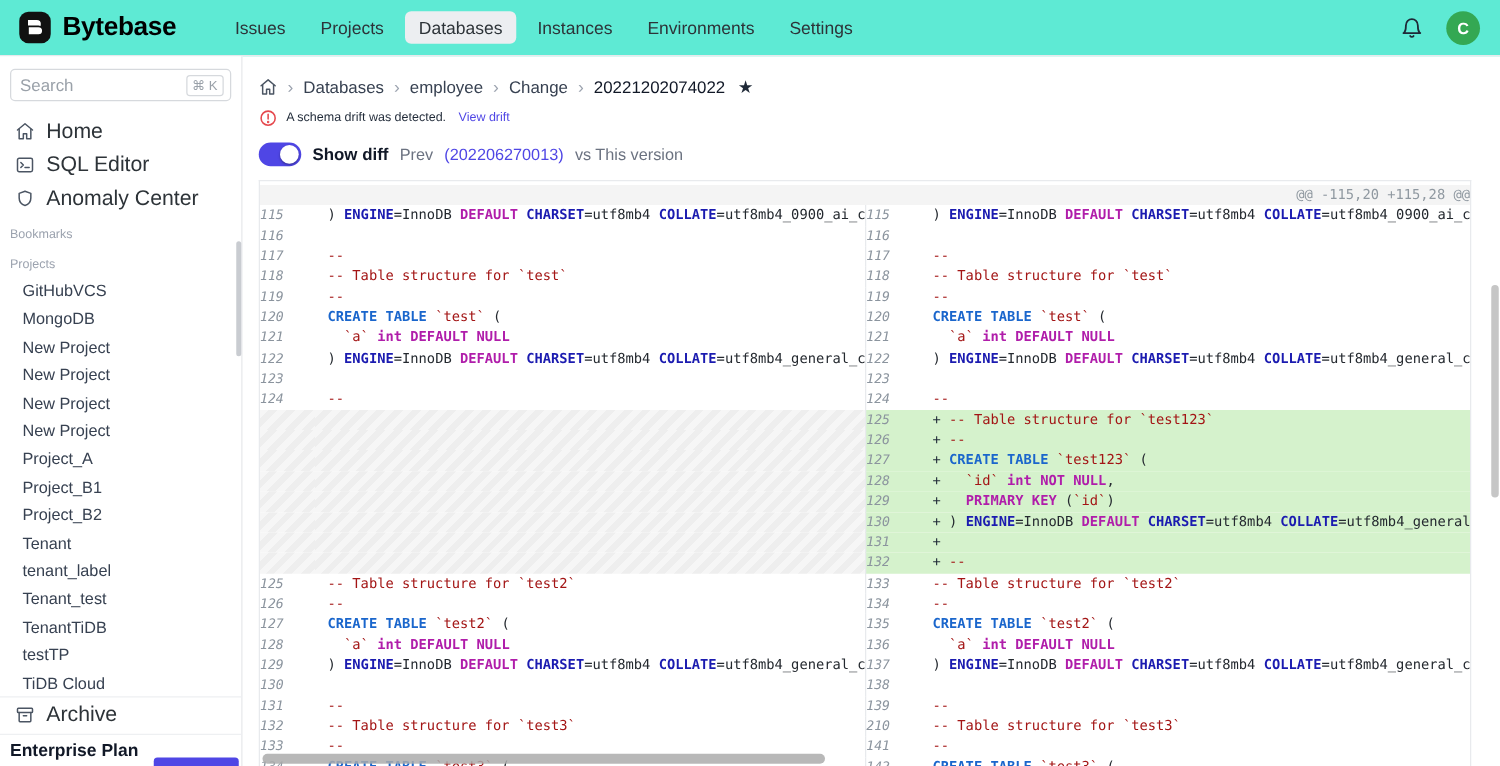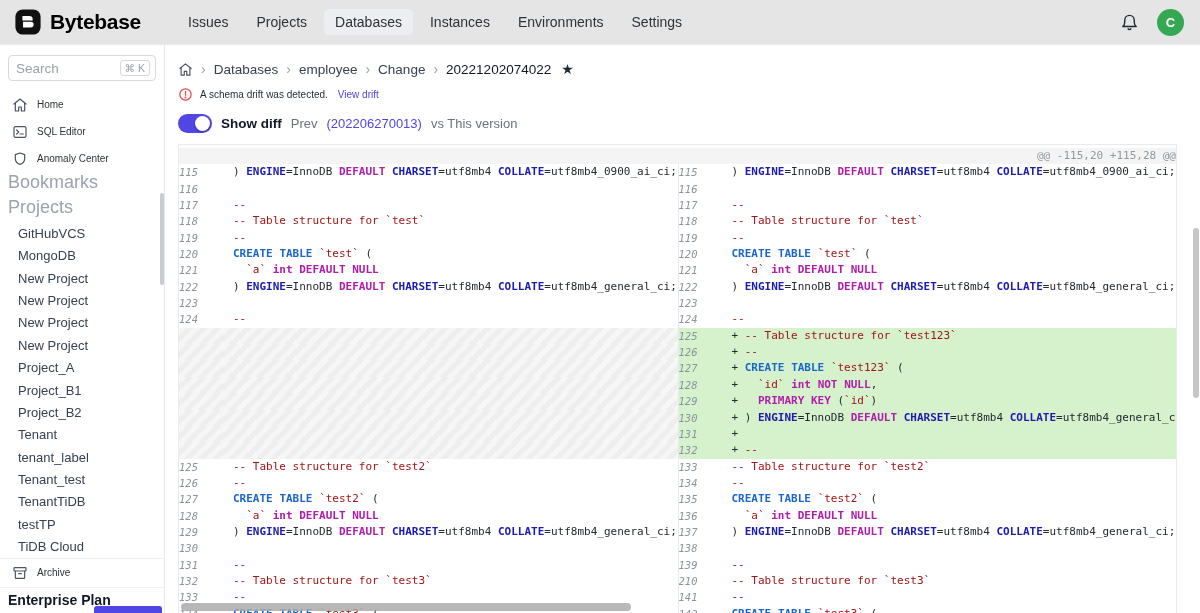--- a/index.html
+++ b/index.html
@@ -1,48 +1,48 @@
 <!DOCTYPE html>
 <html style="--accent: #4f46e5; --alert-red: #e5484d; --avatar-green: #34a853; --added-bg: #d5f2cc;"><head>
 <meta charset="utf-8">
 <style>
   * { box-sizing: border-box; margin: 0; padding: 0; }
   html,body { width:1200px; height:613px; overflow:hidden; background:#fff;
     font-family:"Liberation Sans", sans-serif; color:#1f2937; position:relative; }
 
   
   .topbar { height:45px; display:flex; align-items:center; padding:0 16px 0 14px;
-    border-bottom:1px solid #e7e9ec; background:#e5e5e5; }
+    border-bottom:1px solid #e7e9ec; background:#5eead4; }
   .brand { display:flex; align-items:center; gap:8px; width:151px; cursor:pointer; }
   .brand-logo svg { width:28px; height:28px; display:block; }
   .brand-text { font-size:21px; font-weight:700; color:#000; letter-spacing:-0.3px; }
   .topnav { display:flex; align-items:center; gap:6px; margin-left:12px; }
   .nav-item { padding:5px 11px; font-size:14px; color:#2d3338; border-radius:5px; cursor:pointer; }
   .nav-item.active { background:#eceef1; }
   .topbar-right { margin-left:auto; display:flex; align-items:center; gap:18px; }
   .bell { color:#1f2937; cursor:pointer; }
   .bell svg { width:19px; height:19px; display:block; }
   .avatar { width:27px; height:27px; border-radius:50%; background:var(--avatar-green,#34a853);
     color:#fff; font-size:13px; font-weight:700; display:flex; align-items:center; justify-content:center; cursor:pointer; }
 
   
   .body-wrap { display:flex; height:568px; }
 
   
-  .sidebar { width:165px; flex:none; border-right:1px solid #e7e9ec; padding-top:10px;
+  .sidebar { width:194px; flex:none; border-right:1px solid #e7e9ec; padding-top:10px;
     display:flex; flex-direction:column; position:relative; background:#fff; }
   .search-box { margin:0 8px 10px 8px; height:27px; border:1px solid #d6d9dd; border-radius:4px;
     display:flex; align-items:center; justify-content:space-between; padding:0 5px 0 7px;
     color:#9aa1a9; font-size:13.5px; cursor:text; }
   .kbd { border:1px solid #d6d9dd; border-radius:3px; font-size:10.5px; padding:1px 4px; color:#9aa1a9; }
   .side-item { height:27px; display:flex; align-items:center; gap:9px; padding:0 12px;
-    font-size:10px; color:#2d3338; cursor:pointer; }
+    font-size:17px; color:#2d3338; cursor:pointer; }
   .side-item svg { width:16px; height:16px; color:#4b5563; flex:none; }
   .side-section { height:25px; display:flex; align-items:flex-end; padding:0 8px 4px 8px;
-    font-size:18px; color:#9ca3af; }
+    font-size:10px; color:#9ca3af; }
   .project-item { height:22.4px; display:flex; align-items:center; padding-left:18px;
     font-size:13px; color:#374151; cursor:pointer; white-space:nowrap; }
   .archive-row { margin-top:auto; height:30px; border-top:1px solid #eef0f2; }
   .plan-row { height:27px; border-top:1px solid #eef0f2; display:flex; align-items:center;
     padding:0 8px; position:relative; }
   .plan-label { font-size:14px; font-weight:700; color:#111827; }
   .plan-cta { position:absolute; right:2px; bottom:0; width:68px; height:7px;
     background:var(--accent,#4f46e5); border-radius:3px 3px 0 0; cursor:pointer; }
   .side-scrollbar { position:absolute; right:0; top:148px; width:4px; height:92px;
     background:#c9ccd1; border-radius:2px; }

